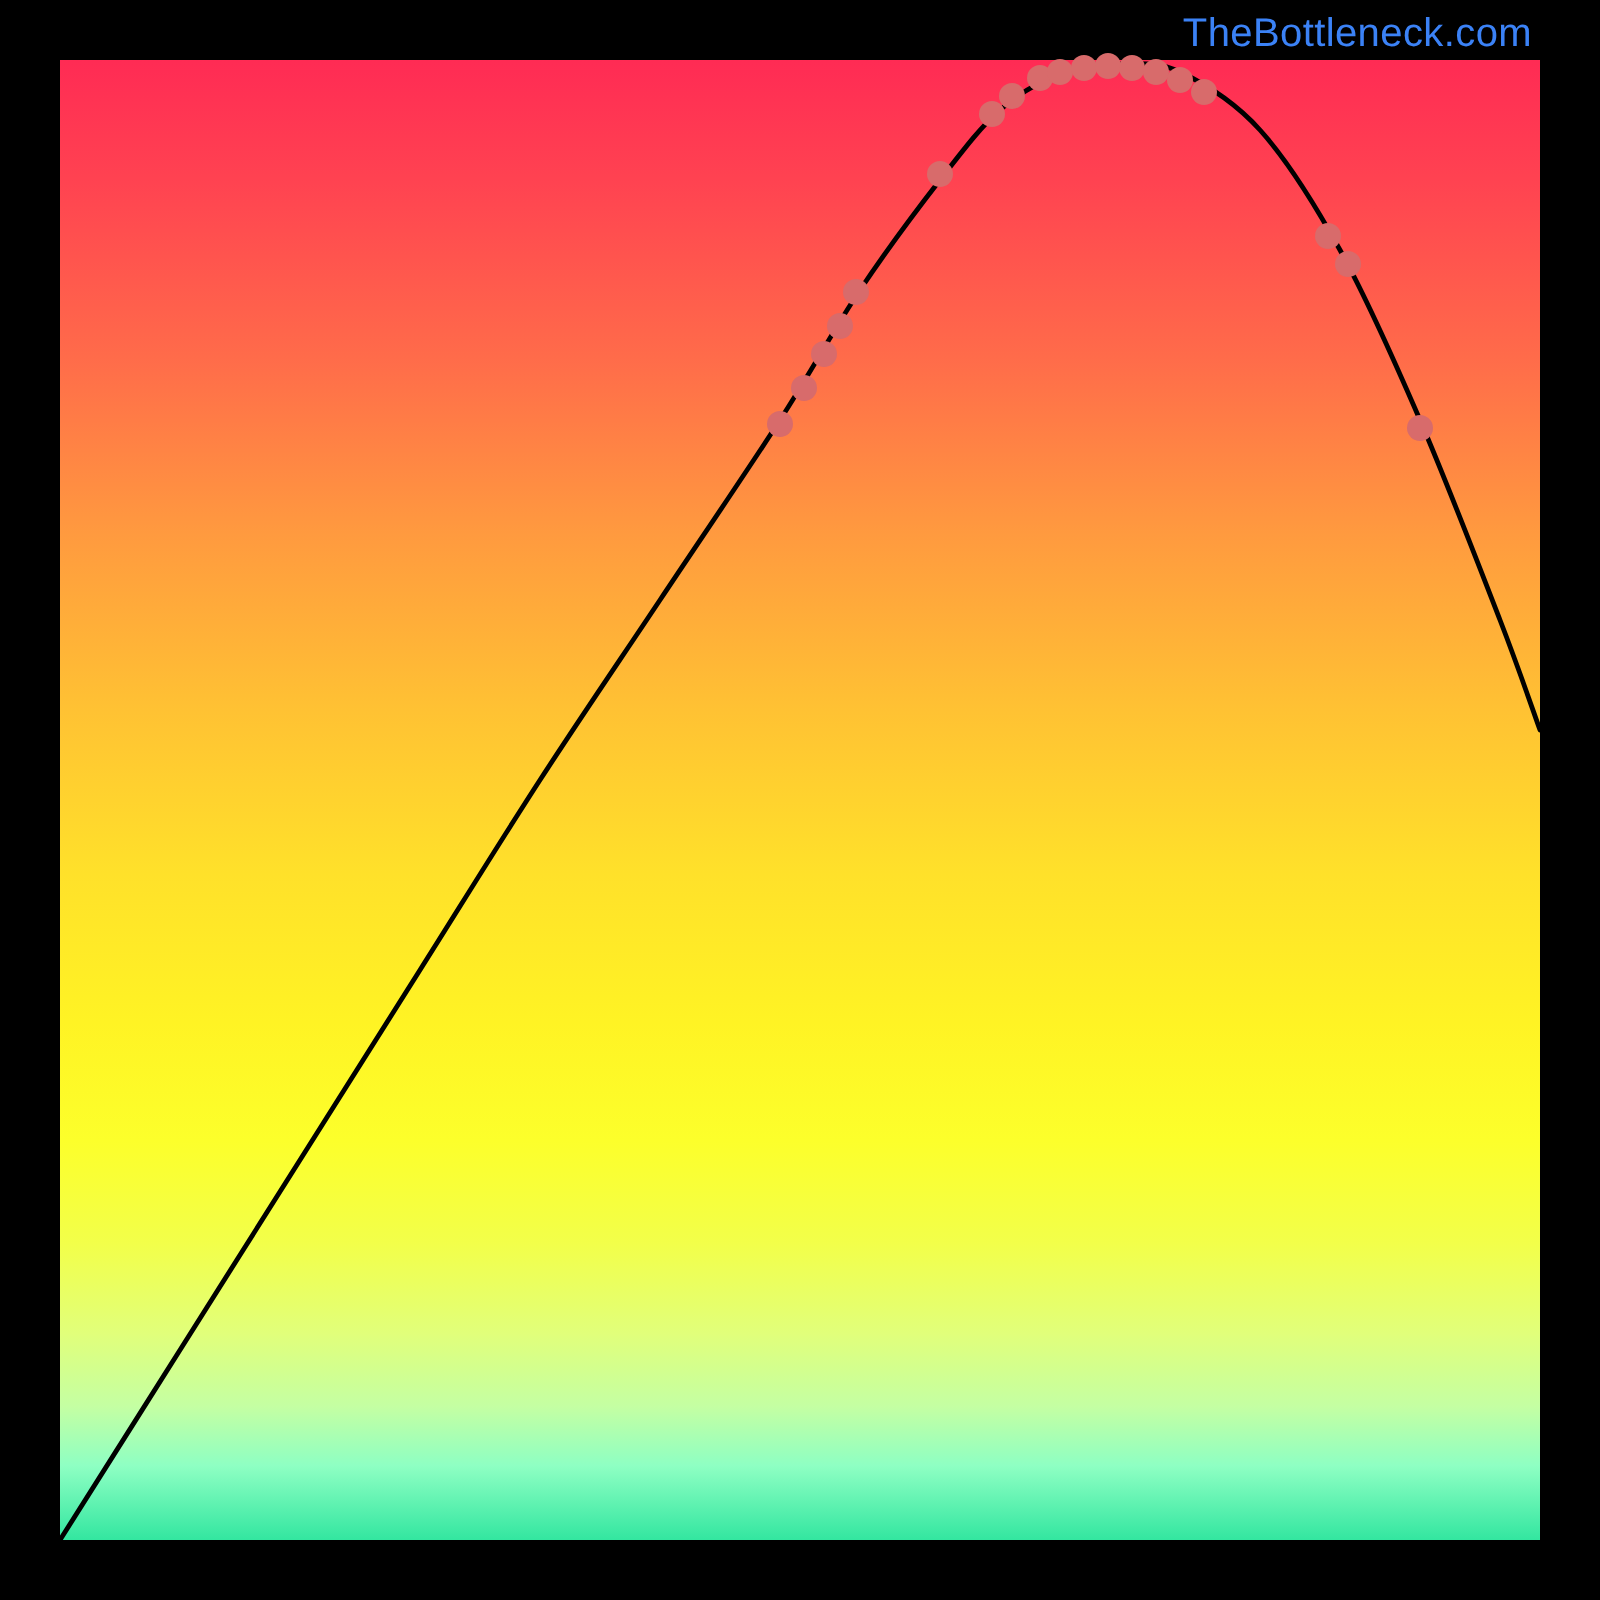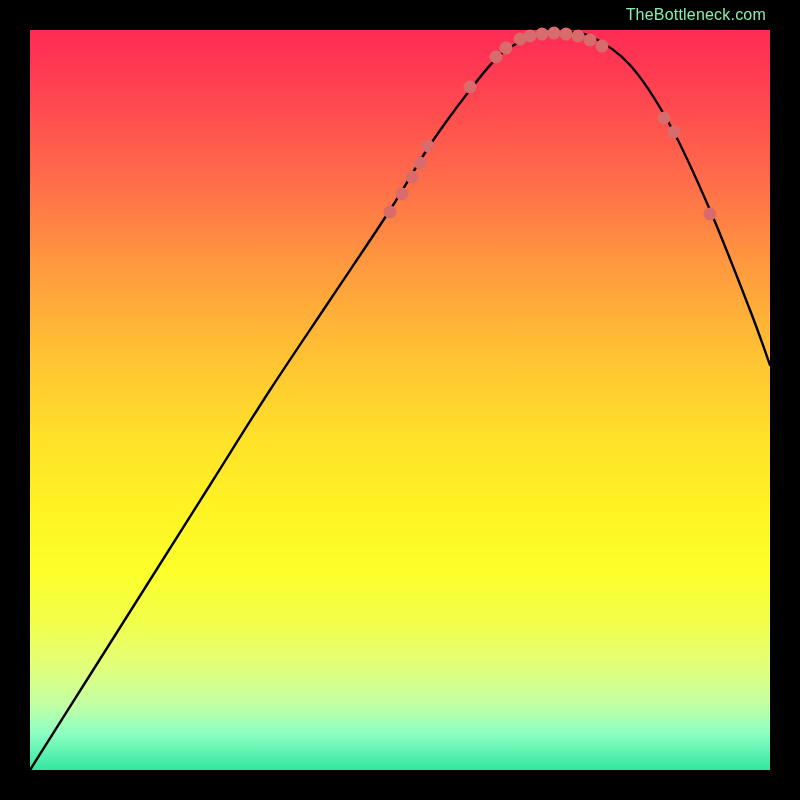--- a/index.html
+++ b/index.html
@@ -23,22 +23,22 @@
       #e1ff7a 86%,
       #c4ffa3 91%,
       #8effc3 95%,
       #33e6a0 100%);
   }
   .watermark {
     position: absolute;
     top: 6px;
     right: 34px;
     font-family: Arial, Helvetica, sans-serif;
-    font-size: 16px;
-    color: #86efac;
+    font-size: 20px;
+    color: #3b82f6;
     letter-spacing: 0.2px;
   }
   svg.curve {
     position: absolute;
     left: 30px;
     top: 30px;
     width: 740px;
     height: 740px;
     overflow: visible;
   }

